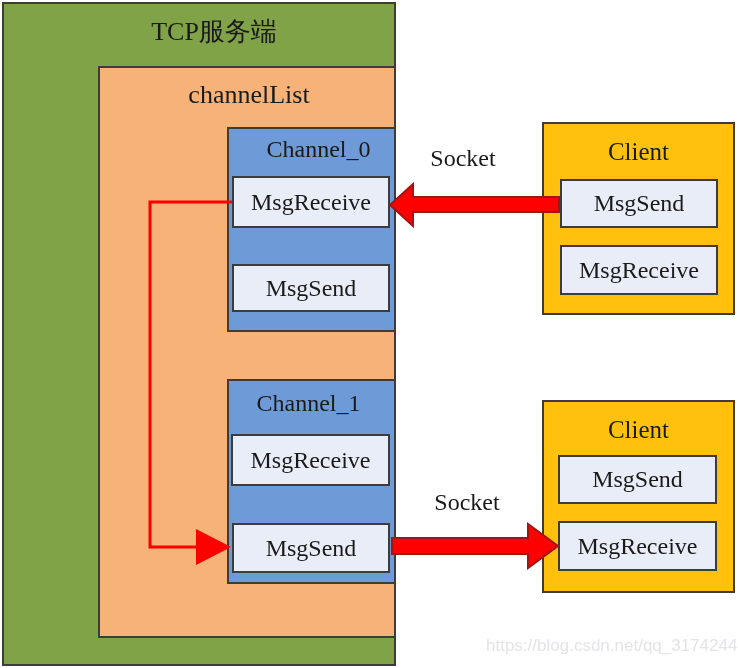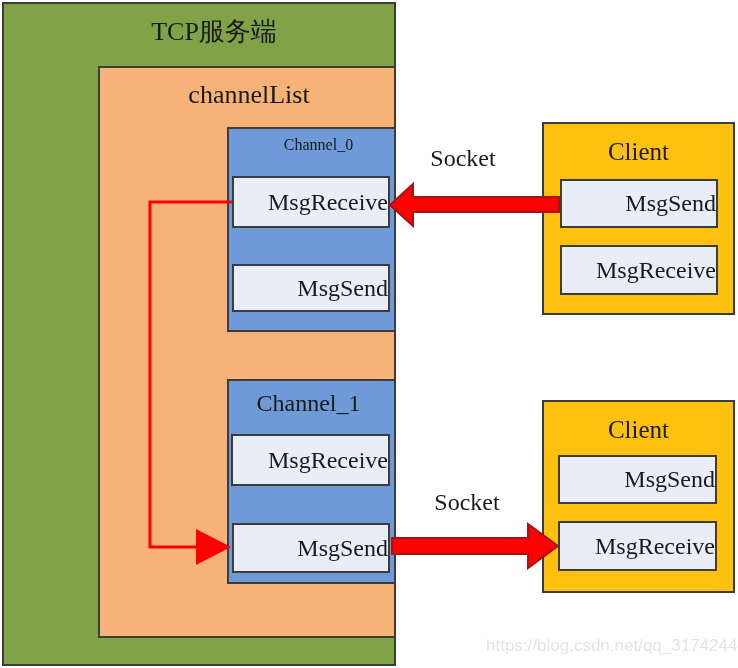--- a/index.html
+++ b/index.html
@@ -5,32 +5,32 @@
   html,body{margin:0;padding:0;background:#ffffff;}
   #canvas{
     position:relative;width:738px;height:668px;background:#ffffff;overflow:hidden;
     font-family:"Liberation Serif","DejaVu Serif",serif;color:#1a1a1a;
   }
   .abs{position:absolute;box-sizing:border-box;}
   .box{border:2px solid #3c3c3c;}
   .title{text-align:center;white-space:nowrap;}
   .slot{
     background:#e9edf8;border:2px solid #3c3c3c;
-    display:flex;align-items:center;justify-content:flex-end;
+    display:flex;align-items:center;justify-content:center;
     font-size:24px;white-space:nowrap;
   }
   
   #server-box{left:2px;top:2px;width:394px;height:664px;background:#81a348;}
   #server-title{left:2px;top:14px;width:394px;font-size:26px;padding-left:30px;}
   
   #channel-list-box{left:98px;top:66px;width:298px;height:572px;background:#f7b377;}
   #channel-list-title{left:98px;top:80px;width:302px;font-size:26px;}
   
   #channel0-box{left:227px;top:127px;width:169px;height:205px;background:#6f9ad8;}
-  #channel0-title{left:227px;top:136px;width:183px;font-size:16px;}
+  #channel0-title{left:227px;top:136px;width:183px;font-size:24px;}
   #ch0-recv{left:232px;top:176px;width:158px;height:52px;}
   #ch0-send{left:232px;top:264px;width:158px;height:48px;}
   #channel1-box{left:227px;top:379px;width:169px;height:205px;background:#6f9ad8;}
   #channel1-title{left:227px;top:390px;width:163px;font-size:24px;}
   #ch1-recv{left:231px;top:434px;width:159px;height:52px;}
   #ch1-send{left:232px;top:523px;width:158px;height:50px;}
   
   #client1-box{left:542px;top:122px;width:193px;height:193px;background:#ffc00e;}
   #client1-title{left:542px;top:138px;width:193px;font-size:25px;}
   #c1-send{left:560px;top:179px;width:158px;height:49px;}

